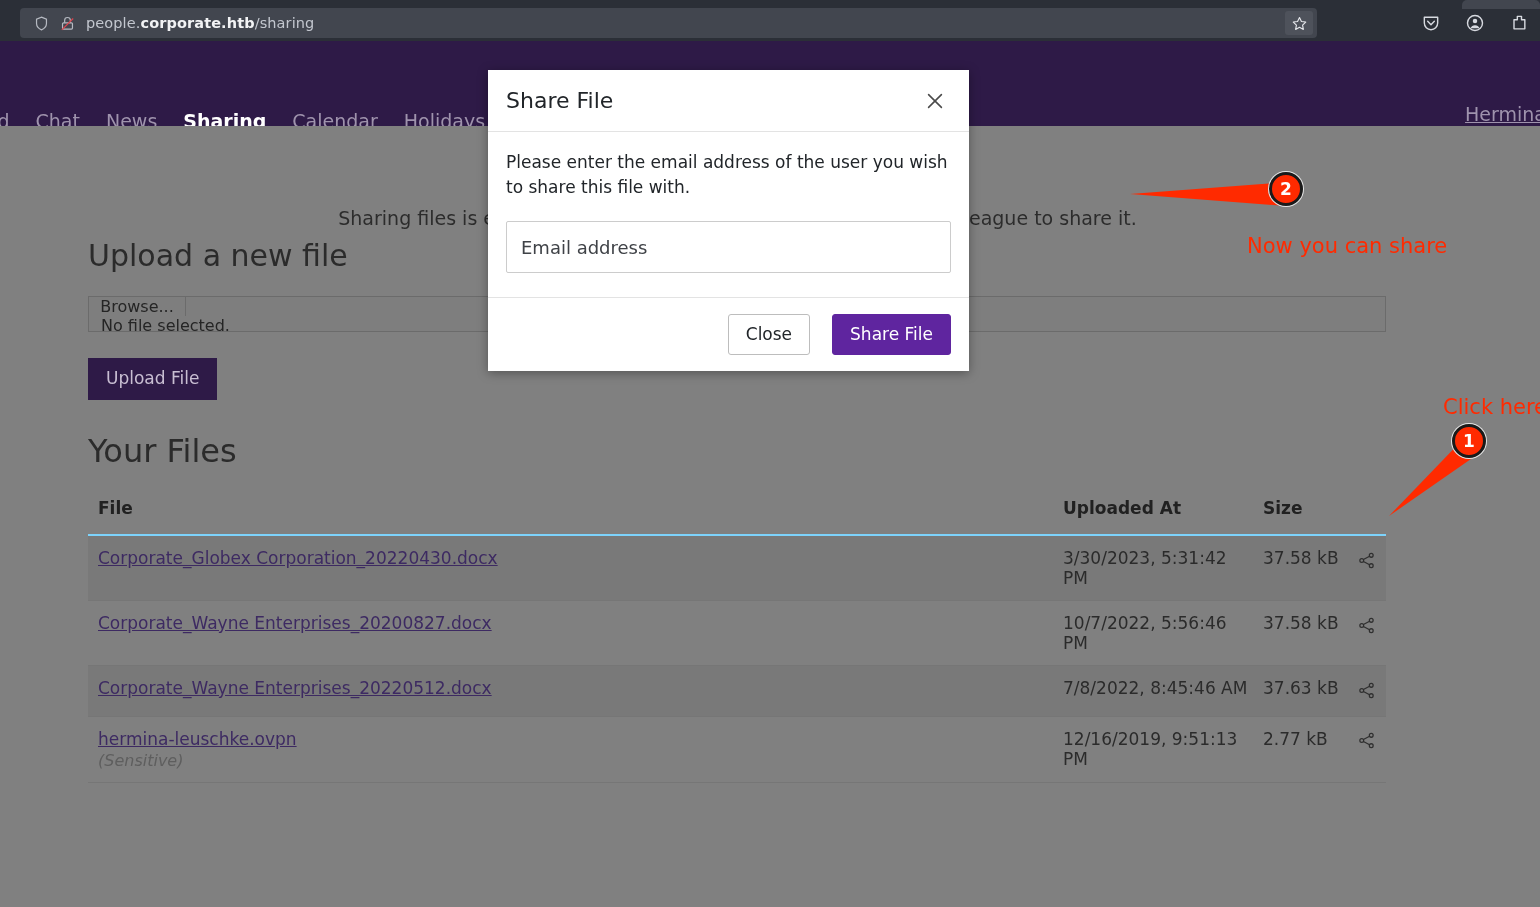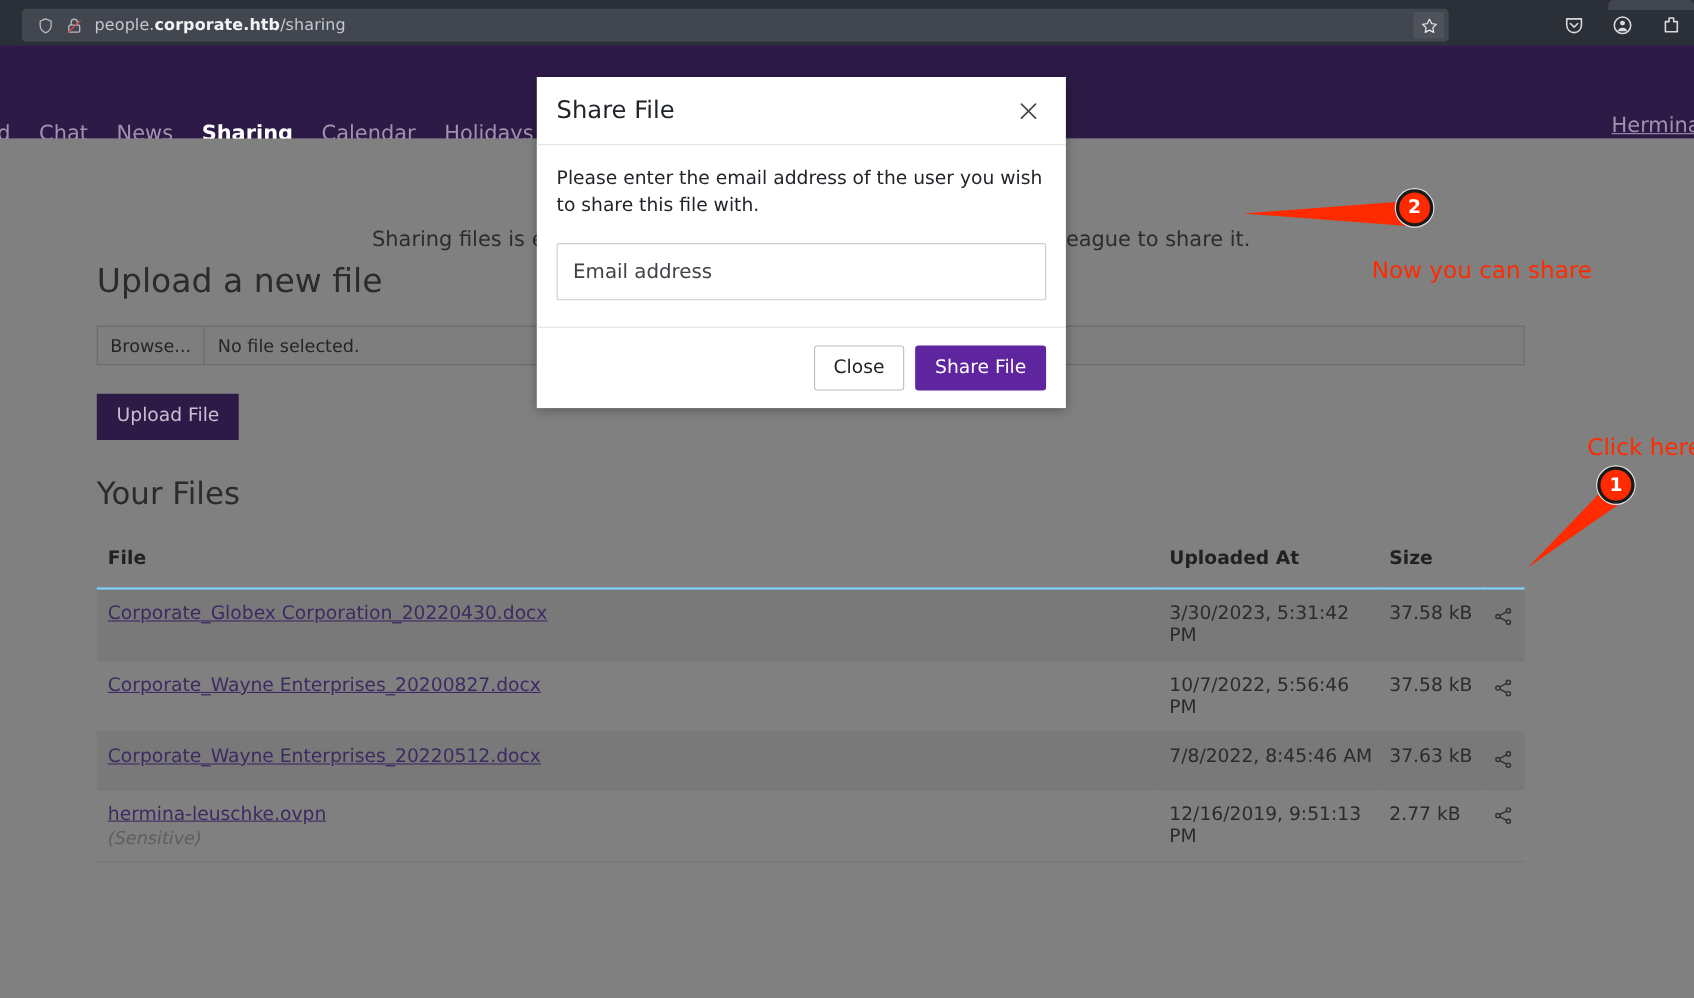--- a/index.html
+++ b/index.html
@@ -134,20 +134,21 @@
     line-height: 1.2;
   }
   #file-picker {
     position: absolute;
     top: 170px; left: 88px;
     width: 1298px; height: 36px;
     background: #7e7e7e;
     border: 1px solid #6b6b6b;
     display: flex;
     align-items: stretch;
+    flex-direction: column;
   }
   #browse-button {
     width: 97px;
     display: flex; align-items: center; justify-content: center;
     border-right: 1px solid #6b6b6b;
     font-size: 16px;
     color: #252525;
   }
   #no-file-label {
     display: flex; align-items: center;
@@ -162,21 +163,21 @@
     background: #2e1a47;
     border: none;
     color: #c8bed2;
     font-size: 17px;
     font-family: inherit;
     line-height: 1.15;
   }
   #files-heading {
     position: absolute;
     top: 306px; left: 88px;
-    font-size: 28px;
+    font-size: 32px;
     font-weight: 400;
     color: #2b2b2b;
   }
 
   
   #files-table {
     position: absolute;
     top: 366px; left: 88px;
     width: 1298px;
     border-collapse: collapse;
@@ -267,21 +268,21 @@
     font-family: inherit;
     background: #fff;
     border-radius: 2px;
   }
   #email-input::placeholder { color: #3f4247; opacity: 1; }
   #modal-footer {
     border-top: 1px solid #e3e3e3;
     padding: 16px 18px;
     display: flex;
     justify-content: flex-end;
-    gap: 10px;
+    gap: 22px;
   }
   .modal-btn {
     font-size: 17px;
     font-family: inherit;
     padding: 9px 17px;
     border-radius: 3px;
     line-height: 1.2;
     cursor: pointer;
   }
   #close-button {

